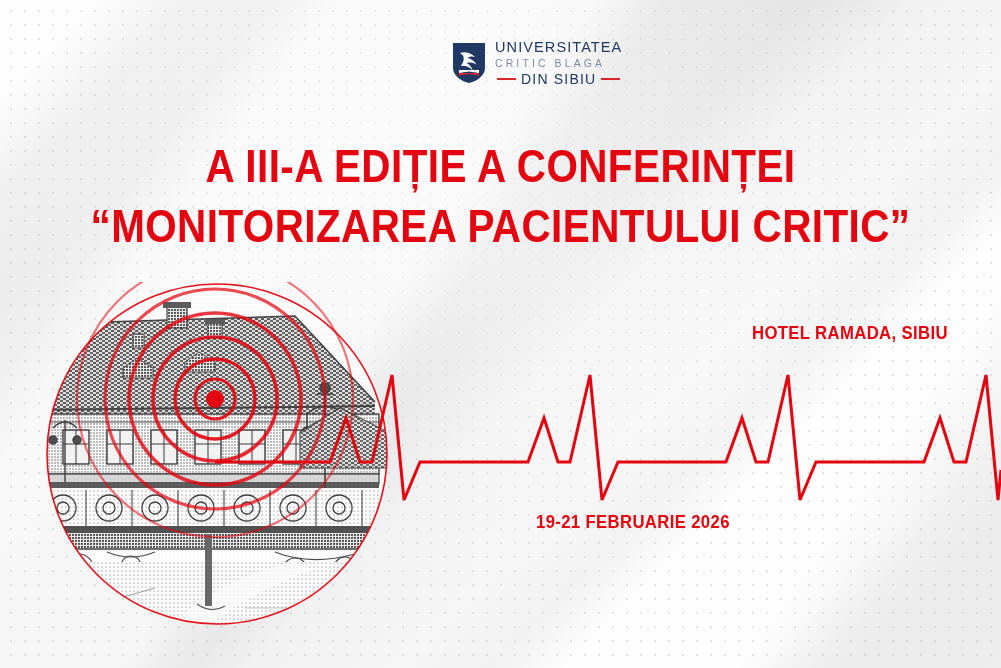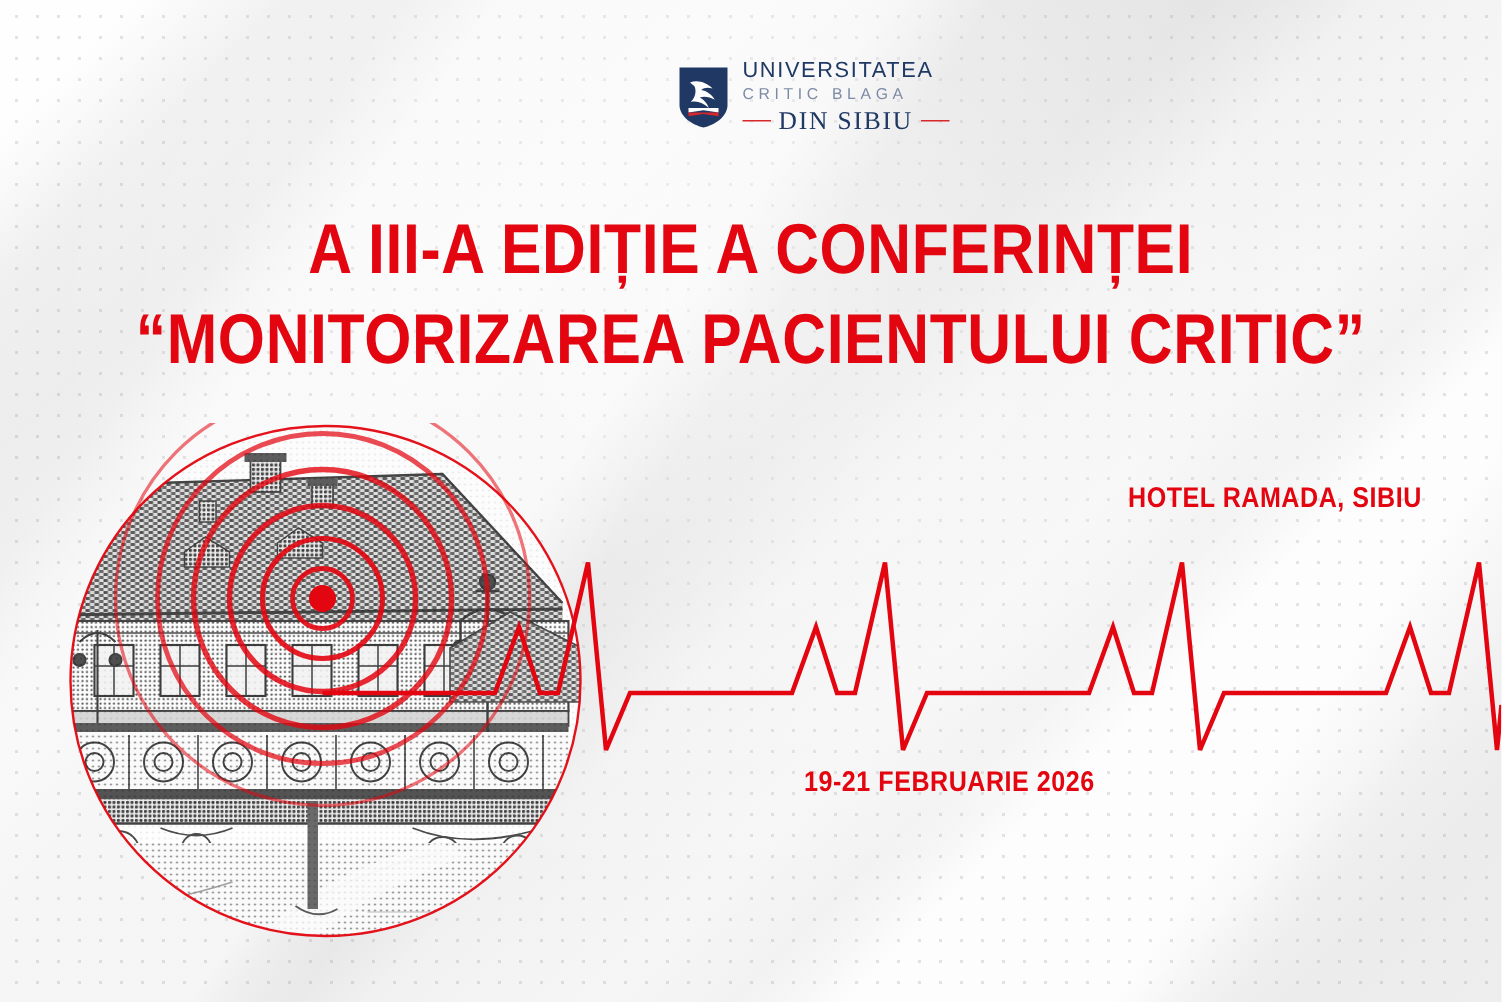--- a/index.html
+++ b/index.html
@@ -106,24 +106,23 @@
     gap: 5px;
     margin-top: 4px;
     justify-content: center;
   }
   .logo-l3 .rule {
     height: 1.5px;
     width: 19px;
     background: #d7262c;
   }
   .logo-l3 .din {
-    font-size: 17px;
+    font-size: 14px;
     letter-spacing: 1.2px;
     color: #1f3864;
-    font-family: Liberation Serif, serif;
   }
 
   
   .headline {
     position: absolute;
     left: 0;
     right: 0;
     text-align: center;
     color: #e3050f;
     font-weight: 700;

